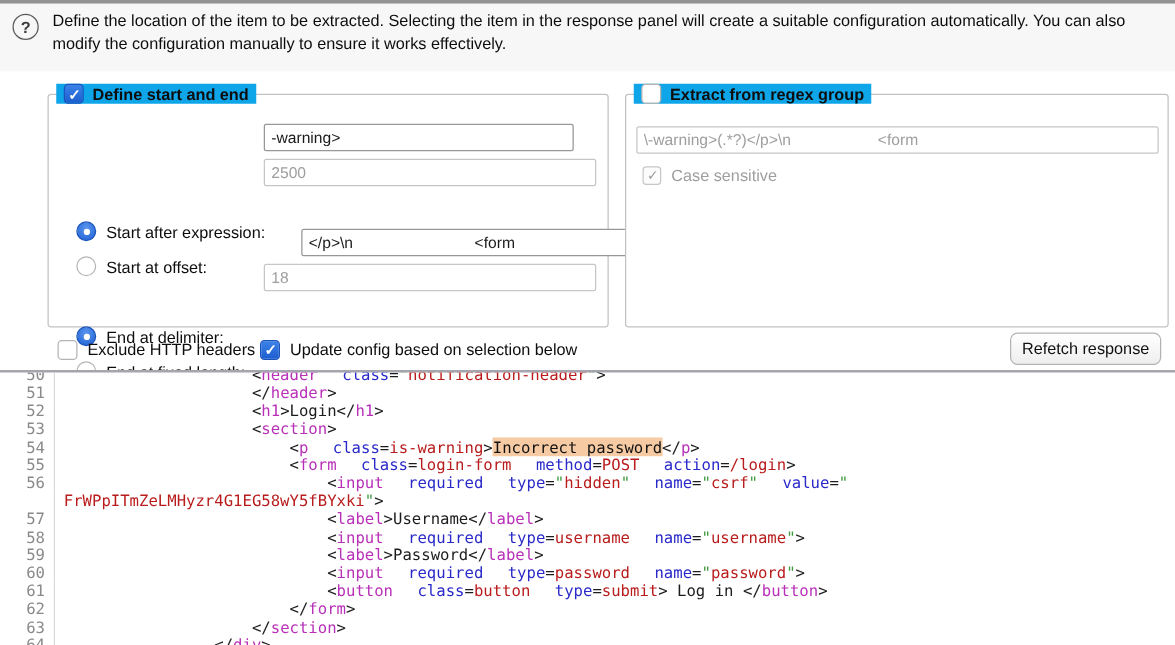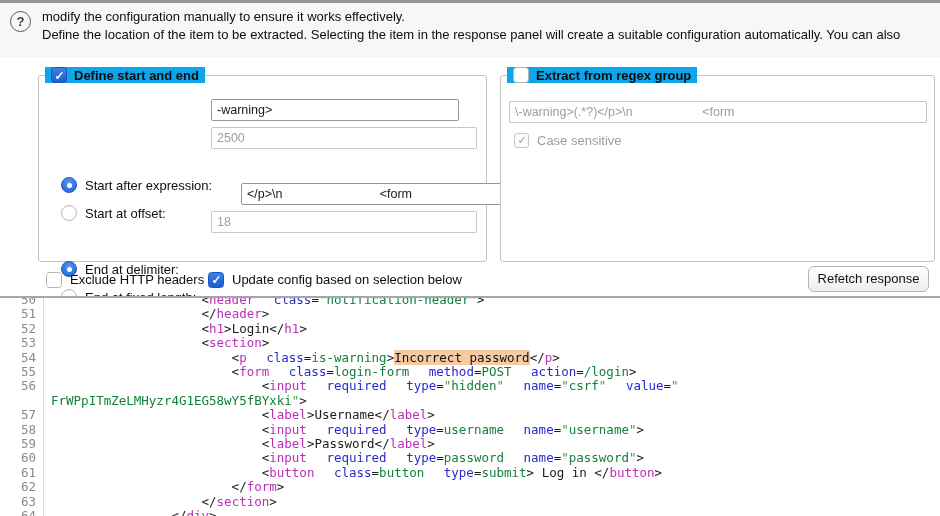--- a/index.html
+++ b/index.html
@@ -59,33 +59,33 @@
   .code-row { display:flex; white-space:pre; }
   .gutter {
     flex:0 0 44px; width:44px; text-align:right; padding-right:7px;
     border-right:1px solid #dadada; color:#8a8a8a;
   }
   .code-text { padding-left:7px; }
   .tk-pln { color:#1c1c1c; }
   .tk-tag { color:#b830b8; }
   .tk-att { color:#2929c9;margin-left:12px; }
   .tk-quo { color:#3d9b3d; }
-  .tk-val { color:#15803d; }
+  .tk-val { color:#b91c1c; }
   .tk-hlt { color:#111; background:#f6caa2; }
 </style>
 </head>
 <body>
 
 <div id="canvas">
   <div class="top-edge"></div>
   <div class="header-bar"></div>
   <div class="help-icon">?</div>
   <div class="header-text">
+    <div>Define the location of the item to be extracted. Selecting the item in the response panel will create a suitable configuration automatically. You can also</div>
     <div>modify the configuration manually to ensure it works effectively.</div>
-    <div>Define the location of the item to be extracted. Selecting the item in the response panel will create a suitable configuration automatically. You can also</div>
   </div>
 
   <div class="groupbox gb-left">
     <div class="gb-title">
       <span class="cb on"></span>
       <span class="lbl" style="font-weight:bold">Define start and end</span>
     </div>
     <div class="row" style="left:22px; top:98px; height:22px;">
       <span class="radio sel"></span>
       <span class="lbl">Start after expression:</span>

